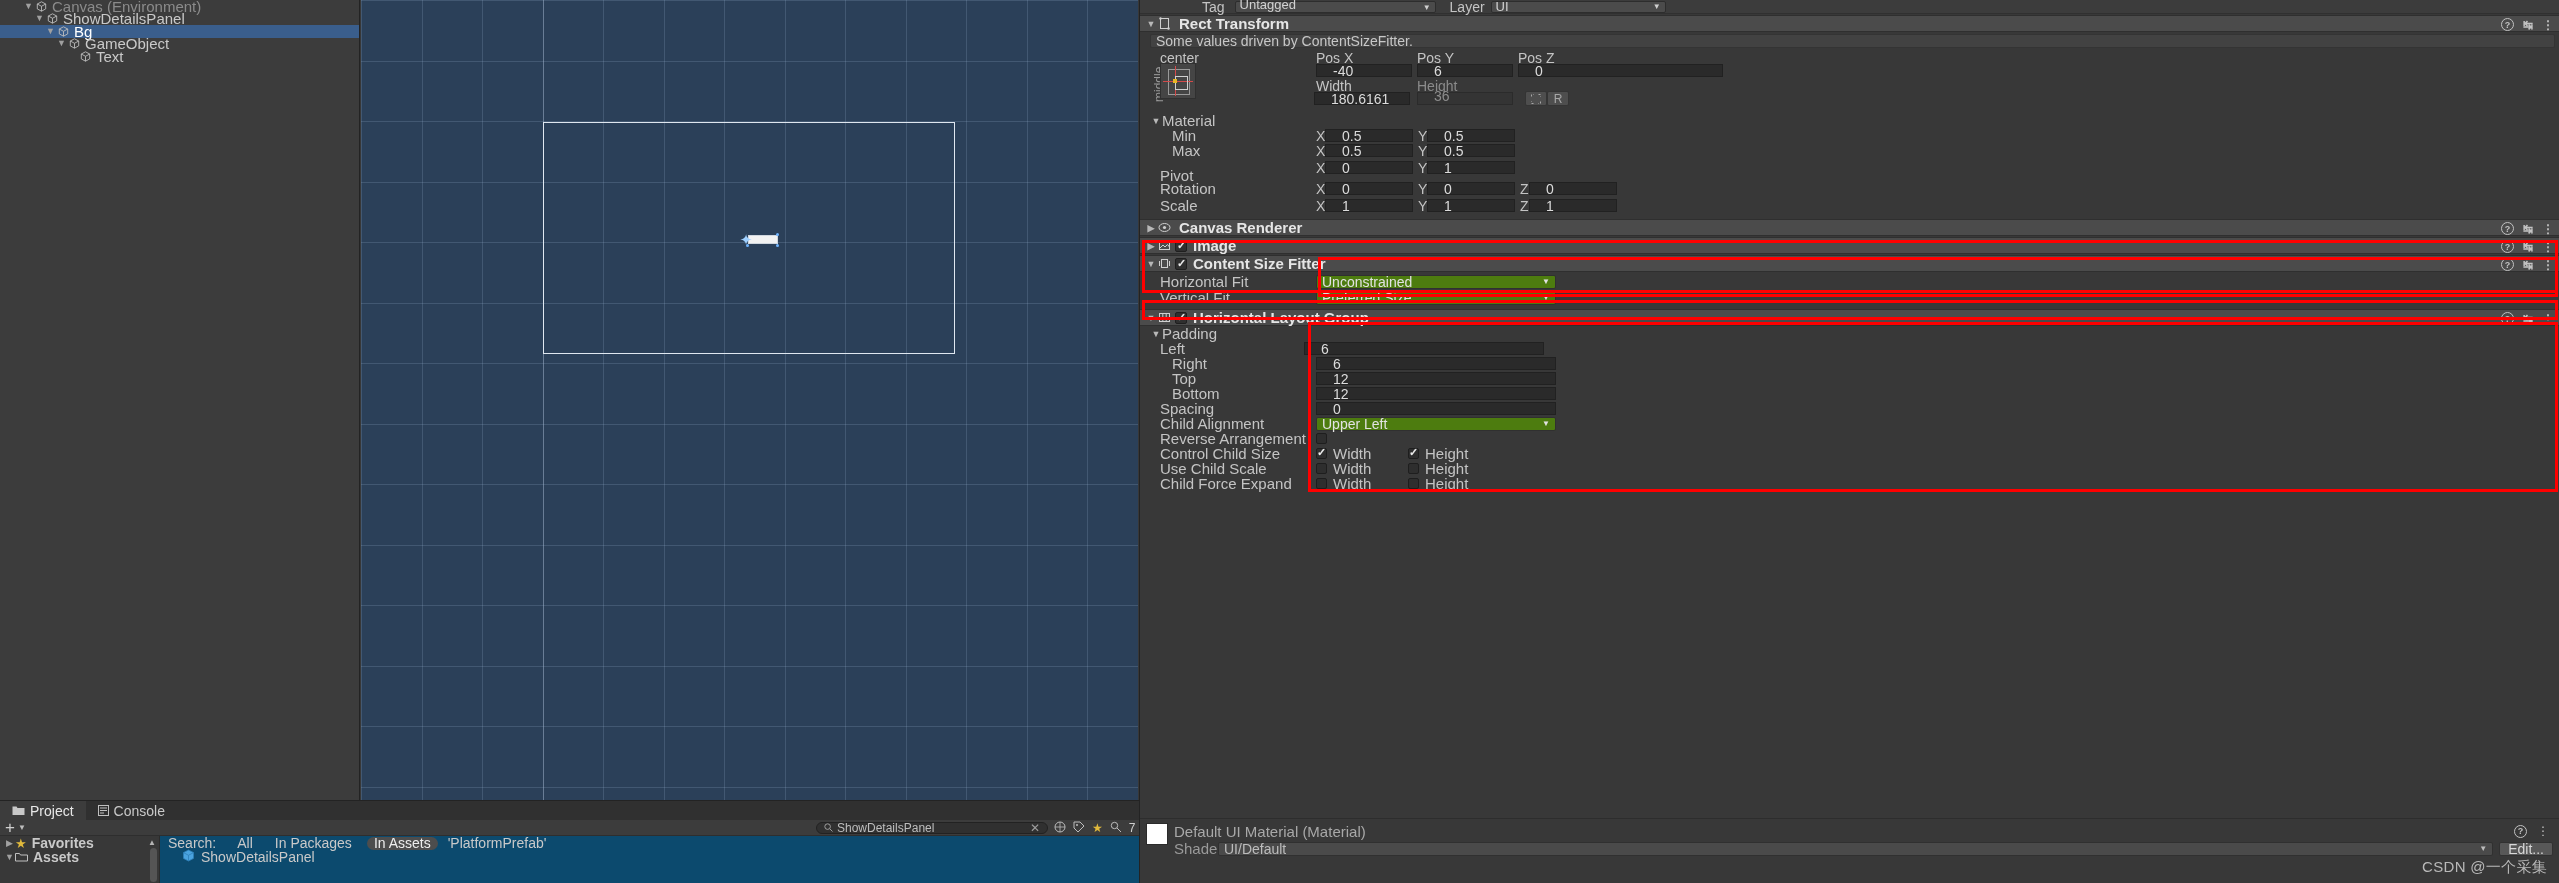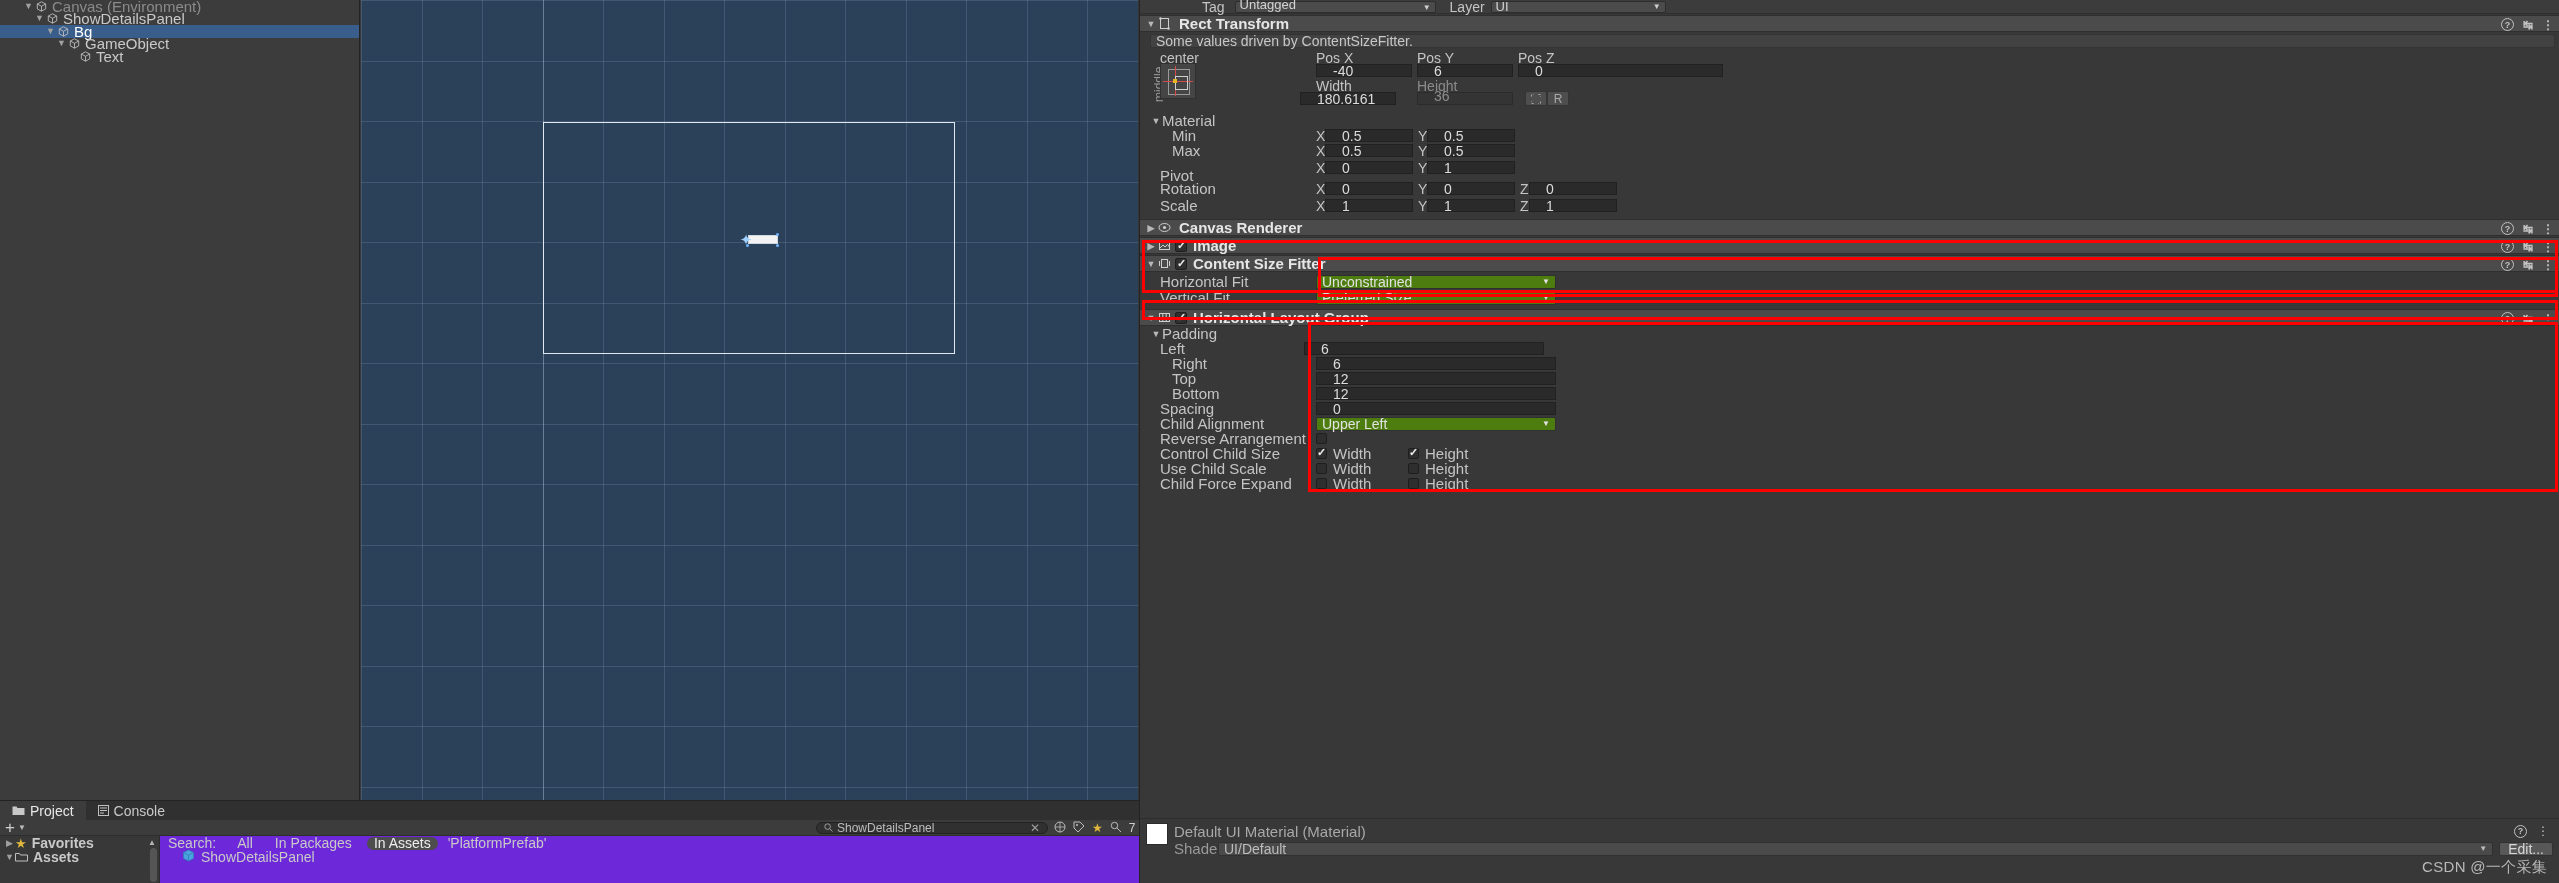--- a/index.html
+++ b/index.html
@@ -189,21 +189,21 @@
     display:flex; align-items:center; padding-left:5px; gap:3px;
   }
   .searchfield{
     background:#303030; border:1px solid #222; border-radius:8px; height:12px;
     display:flex; align-items:center; padding:0 7px; color:#bdbdbd; font-size:12px;
   }
   .projbody{ position:relative; height:48px; display:flex; }
   .projleft{
     width:160px; background:#383838; border-right:1px solid #2b2b2b; position:relative;
   }
-  .projright{ flex:1; background:#6d28d9; position:relative; }
+  .projright{ flex:1; background:#0c4a6e; position:relative; }
   .srow{ height:14px; display:flex; align-items:center; font-size:14px; color:#c9c9c9; }
   .searchchip{
     padding:0 7px; height:13px; border-radius:7px; display:flex; align-items:center;
     font-size:14px;
   }
   .searchchip.active{ background:#4d4d4d; color:#ededed; }
   .scrollup{
     position:absolute; right:3px; top:2px; width:8px; height:8px; color:#b4b4b4; font-size:8px;
   }
   .scrollbar{
@@ -382,21 +382,21 @@
       <div class="field" style="position:absolute; left:277px; top:14px; width:96px;">
           <span>6</span>
         </div>
       <div class="field" style="position:absolute; left:378px; top:14px; width:205px;">
           <span>0</span>
         </div>
 
       <div style="position:absolute; left:176px; top:28px; font-size:14px;">Width</div>
       <div style="position:absolute; left:277px; top:28px; font-size:14px; color:#8b8b8b;">Height</div>
 
-      <div class="field" style="position:absolute; left:160px; top:42px; width:96px;">
+      <div class="field" style="position:absolute; left:174px; top:42px; width:96px;">
           <span>180.6161</span>
         </div>
       <div class="field dimval" style="position:absolute; left:277px; top:42px; width:96px;">
           <span>36</span>
         </div>
 
       <div class="blockbtn" style="position:absolute; left:385px; top:41px; width:22px;">
         <svg width="10" height="10" viewBox="0 0 10 10">
             <path d="M0.5 2.5v-2h2M7.5 0.5h2v2M9.5 7.5v2h-2M2.5 9.5h-2v-2" fill="none" stroke="#a8a8a8" stroke-width="1" stroke-dasharray="2 1.5"></path>
           </svg>

